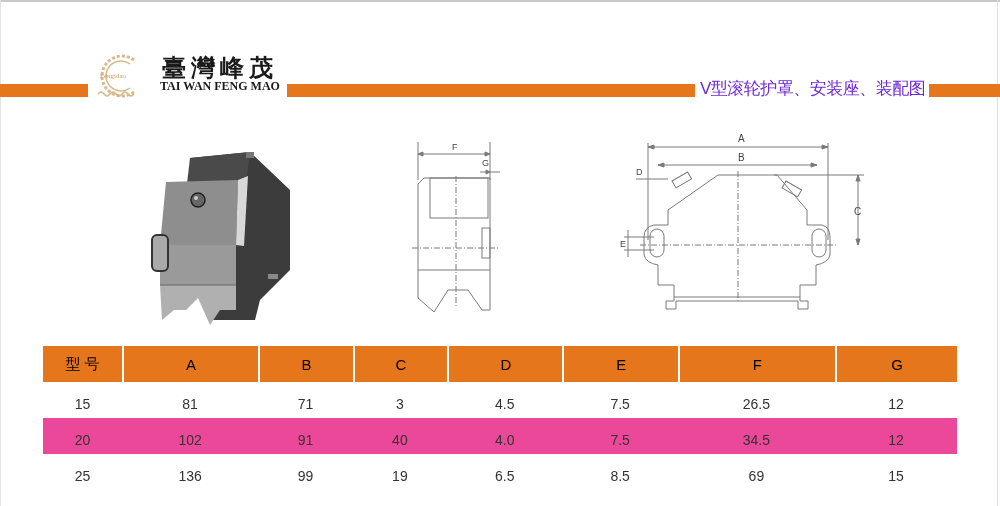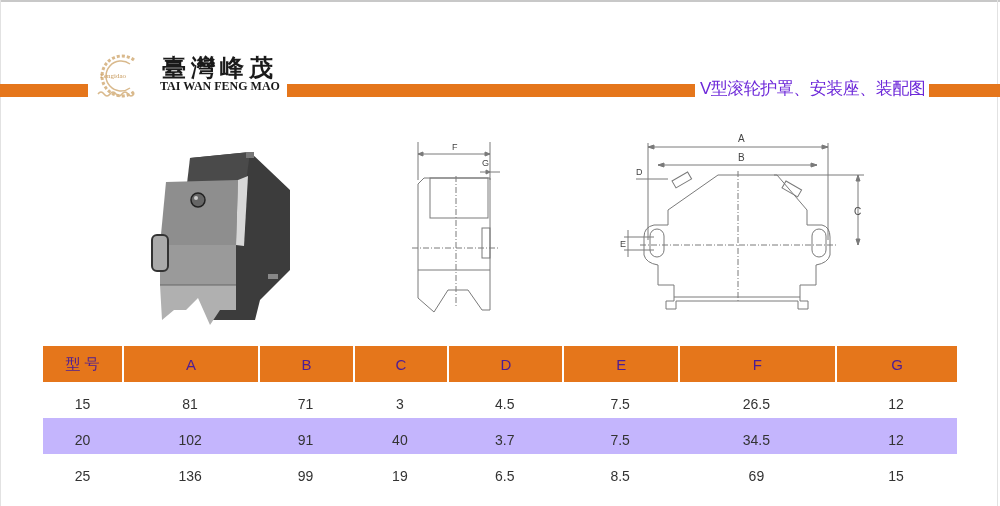--- a/index.html
+++ b/index.html
@@ -21,26 +21,26 @@
   .brand-en { position:absolute; left:160px; top:79px; font-family:"Liberation Serif", serif; font-size:12px; font-weight:bold; color:#1a1a1a; letter-spacing:0px; }
   .section-title { position:absolute; left:700px; top:77px; font-size:17px; color:#6d28d9; white-space:nowrap; letter-spacing:-0.5px; }
 
   .drawing { position:absolute; }
 
   table.spec {
     position:absolute; left:43px; top:346px; width:914px;
     border-collapse:separate; border-spacing:0; font-size:14px; color:#333;
   }
   table.spec th {
-    background:#e5761b; color:#4c1d95; font-weight:normal; height:34px;
+    background:#e5761b; color:#000000; font-weight:normal; height:34px;
     border-left:2px solid #fff; font-size:15px; text-align:center;
   }
   table.spec th:first-child { border-left:none; }
   table.spec td { height:26px; text-align:center; padding-top:9px; }
-  table.spec tr.alt td { background:#c4b5fd; }
+  table.spec tr.alt td { background:#ec4899; }
 </style>
 </head>
 <body>
 
 <div class="frame-top"></div>
 <div class="frame-left"></div>
 <div class="frame-right"></div>
 
 <div class="bar bar-left"></div>
 <div class="bar bar-mid"></div>
@@ -143,21 +143,21 @@
       <td>4.5</td>
       <td>7.5</td>
       <td>26.5</td>
       <td>12</td>
     </tr>
     <tr class="alt">
       <td>20</td>
       <td>102</td>
       <td>91</td>
       <td>40</td>
-      <td>3.7</td>
+      <td>4.0</td>
       <td>7.5</td>
       <td>34.5</td>
       <td>12</td>
     </tr>
     <tr>
       <td>25</td>
       <td>136</td>
       <td>99</td>
       <td>19</td>
       <td>6.5</td>

